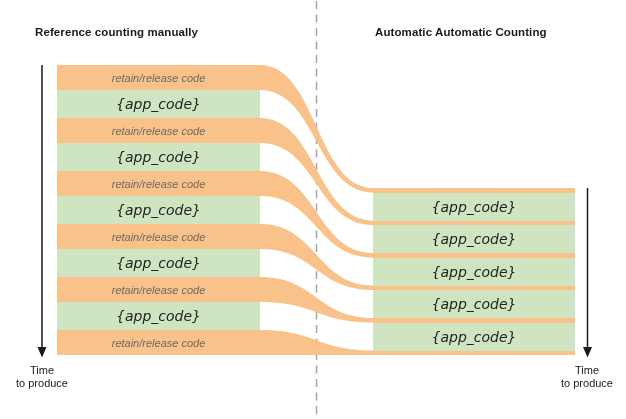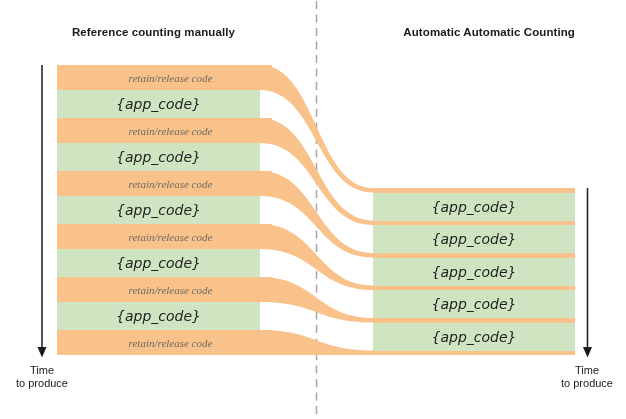--- a/index.html
+++ b/index.html
@@ -15,40 +15,39 @@
     position: absolute;
     top: 0; left: 0;
     width: 626px; height: 419px;
   }
   .col-title {
     position: absolute;
     top: 26px;
     font-size: 11.5px;
     font-weight: bold;
     color: #1a1a1a;
-    text-align: right;
+    text-align: left;
     letter-spacing: 0.1px;
   }
   .title-left  { left: 35px;  width: 200px; }
   .title-right { left: 375px; width: 200px; }
 
   .bar {
     position: absolute;
     display: flex;
     align-items: center;
     justify-content: center;
   }
   .bar-retain {
     left: 57px; width: 203px;
     background: #f9c28b;
     font-size: 11px;
     font-style: italic;
     color: #6e6a60;
-    font-family: Liberation Serif, serif;
-    padding-left: 12px;
+    font-family: Liberation Sans, sans-serif;
   }
   .bar-app {
     left: 57px; width: 203px;
     background: #cfe5c2;
     font-size: 14px;
     font-style: italic;
     color: #222222;
     font-family: "DejaVu Sans", sans-serif;
   }
   .bar-app-right {

